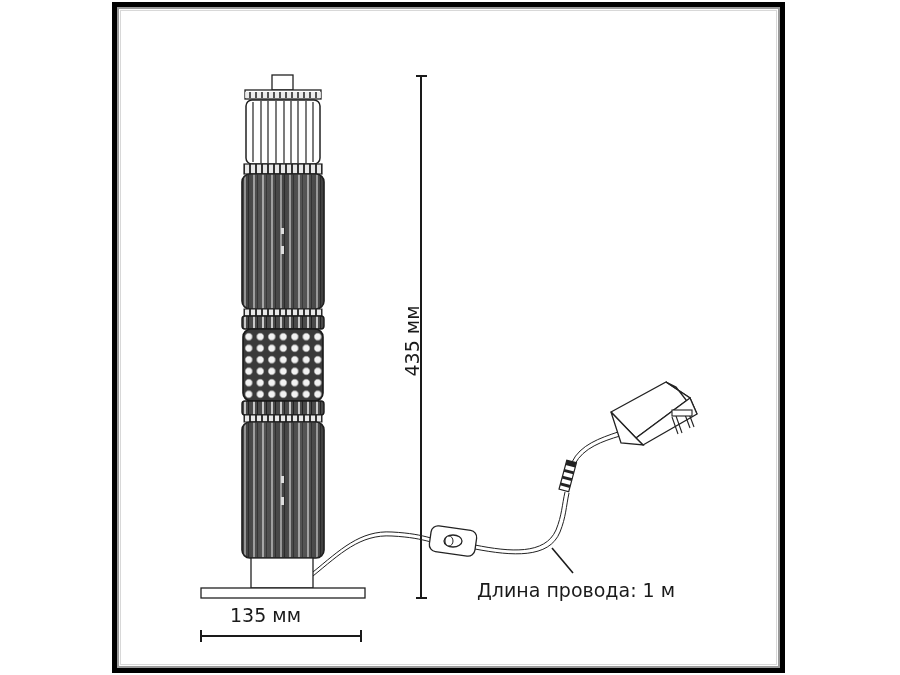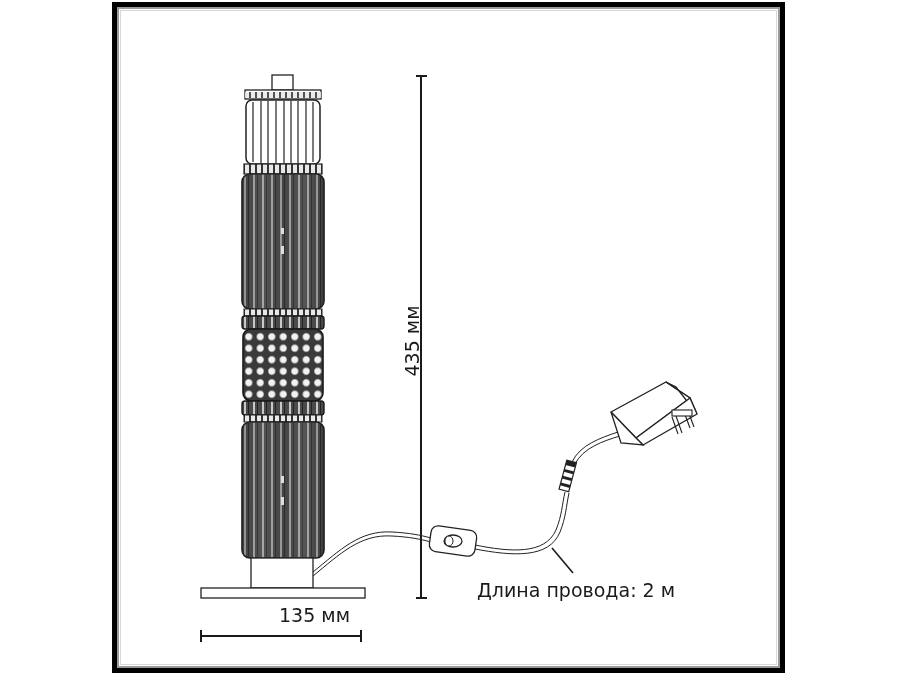--- a/index.html
+++ b/index.html
@@ -11,21 +11,21 @@
   .frame-inner {
     width: 100%; height: 100%; box-sizing: border-box;
     border: 2px solid #9a9a9a; background: #fff; position: relative;
   }
   .frame-inner2 {
     position: absolute; inset: 1px; border: 1px solid #d8d8d8;
   }
   svg.drawing { position: absolute; left: 0; top: 0; }
   .label { position: absolute; color: #1a1a1a; white-space: nowrap; font-size: 19px; }
   .label-height { left: 352px; top: 330px; transform: rotate(-90deg); transform-origin: center center; width: 120px; text-align: center; }
-  .label-width { left: 230px; top: 604px; width: 120px; text-align: right; }
+  .label-width { left: 230px; top: 604px; width: 120px; text-align: left; }
   .label-cable { left: 477px; top: 579px; }
 </style>
 </head>
 <body>
 
 <div class="frame">
   <div class="frame-inner">
     <div class="frame-inner2"></div>
   </div>
 </div>
@@ -158,13 +158,13 @@
       <line x1="688" y1="411" x2="694" y2="427"></line>
       <rect x="672" y="410" width="20" height="6" fill="#fff"></rect>
     </g>
   </g>
 
   <line x1="552" y1="548" x2="573" y2="573" stroke="#1a1a1a" stroke-width="1.6"></line>
 </svg>
 
 <div class="label label-height">435 мм</div>
 <div class="label label-width">135 мм</div>
-<div class="label label-cable">Длина провода: 2 м</div>
+<div class="label label-cable">Длина провода: 1 м</div>
 
 </body></html>

